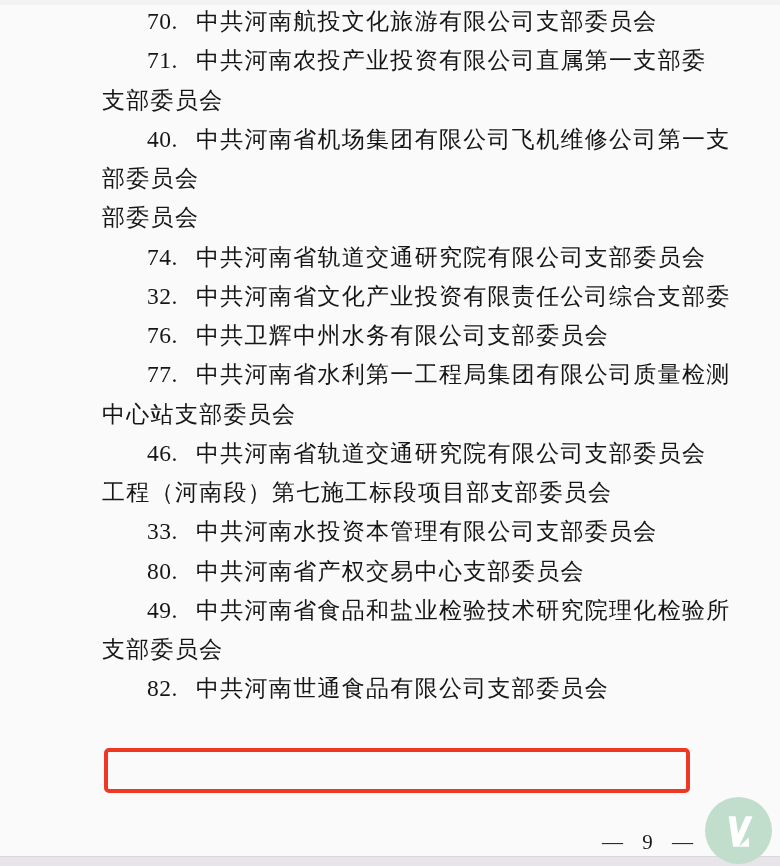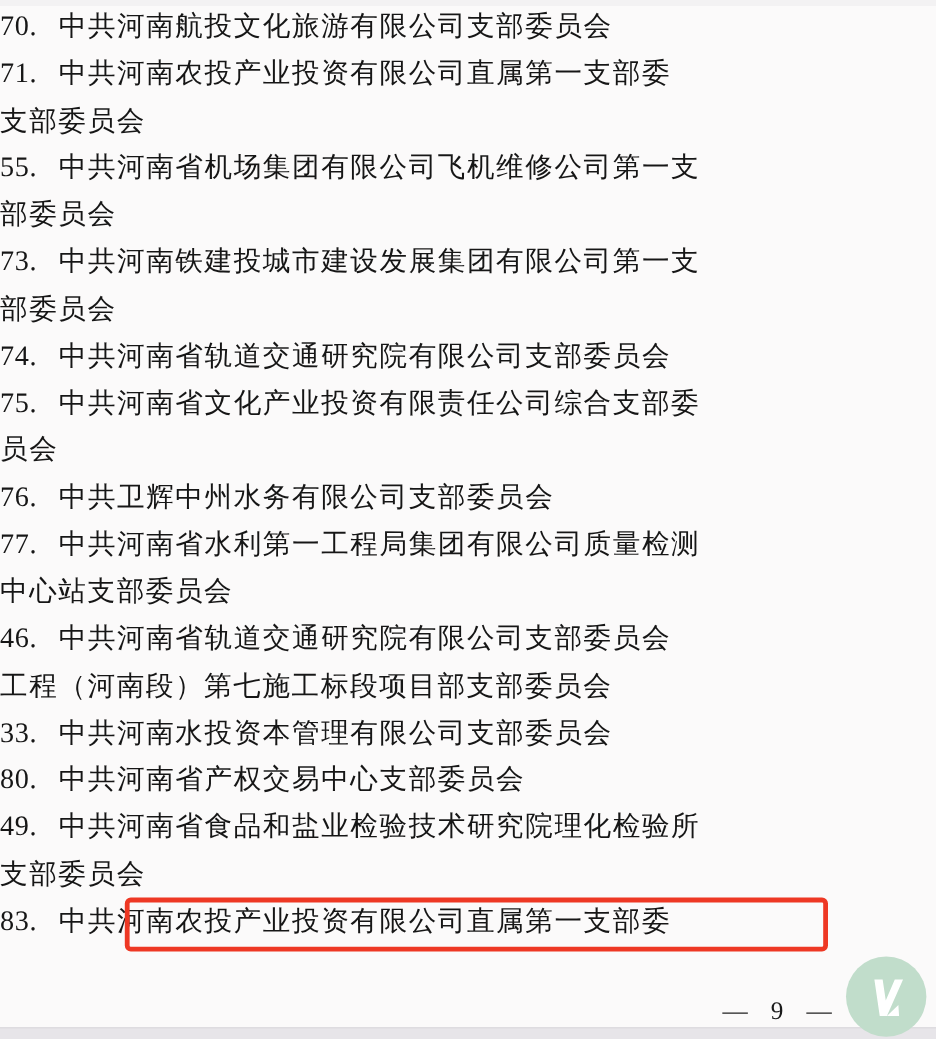--- a/index.html
+++ b/index.html
@@ -10,26 +10,27 @@
   }
   .top-strip{
     position:absolute;left:0;top:0;width:780px;height:5px;
     background:#f3f2f3;
   }
   .doc{
     position:absolute;left:0;top:2px;width:780px;
   }
   .line{
     height:39.25px;line-height:39.25px;
+    padding-left:102px;
     white-space:nowrap;
     color:#161616;
     font-size:23px;
     letter-spacing:1.3px;
   }
-  .line.first{}
+  .line.first{padding-left:147px;}
   .num{
     display:inline-block;
     font-size:23.5px;
     letter-spacing:0.5px;
     margin-right:11px;
   }
   .highlight-box{
     position:absolute;left:104px;top:748px;width:586px;height:45px;
     border:4px solid #ee3824;border-radius:5px;
     box-sizing:border-box;
@@ -71,53 +72,45 @@
     <span class="num">71.</span>
     <span class="txt">中共河南农投产业投资有限公司直属第一支部委</span>
   </div>
 
   <div class="line">
     
     <span class="txt">支部委员会</span>
   </div>
 
   <div class="line first">
-    <span class="num">55.</span>
+    <span class="num">40.</span>
     <span class="txt">中共河南省机场集团有限公司飞机维修公司第一支</span>
   </div>
 
   <div class="line">
     
     <span class="txt">部委员会</span>
   </div>
 
-  <div class="line first">
-    <span class="num">73.</span>
-    <span class="txt">中共河南铁建投城市建设发展集团有限公司第一支</span>
-  </div>
 
   <div class="line">
     
     <span class="txt">部委员会</span>
   </div>
 
   <div class="line first">
     <span class="num">74.</span>
     <span class="txt">中共河南省轨道交通研究院有限公司支部委员会</span>
   </div>
 
   <div class="line first">
-    <span class="num">75.</span>
+    <span class="num">32.</span>
     <span class="txt">中共河南省文化产业投资有限责任公司综合支部委</span>
   </div>
 
-  <div class="line">
-    
-    <span class="txt">员会</span>
-  </div>
 
   <div class="line first">
     <span class="num">76.</span>
     <span class="txt">中共卫辉中州水务有限公司支部委员会</span>
   </div>
 
   <div class="line first">
     <span class="num">77.</span>
     <span class="txt">中共河南省水利第一工程局集团有限公司质量检测</span>
   </div>
@@ -150,25 +143,25 @@
   <div class="line first">
     <span class="num">49.</span>
     <span class="txt">中共河南省食品和盐业检验技术研究院理化检验所</span>
   </div>
 
   <div class="line">
     
     <span class="txt">支部委员会</span>
   </div>
 
+  <div class="line first hl">
+    <span class="num">82.</span>
+    <span class="txt">中共河南世通食品有限公司支部委员会</span>
+  </div>
 
-  <div class="line first">
-    <span class="num">83.</span>
-    <span class="txt">中共河南农投产业投资有限公司直属第一支部委</span>
-  </div>
 </div>
 
 <div class="highlight-box" style="border-color: rgb(238, 56, 36);"></div>
 
 <div class="page-number">— 9 —</div>
 
 <div class="watermark" style="background: rgb(193, 221, 203);">
   <span>
     <svg viewBox="0 0 100 100" width="46" height="46" aria-hidden="true">
       <g transform="skewX(-8)" fill="#ffffff">

